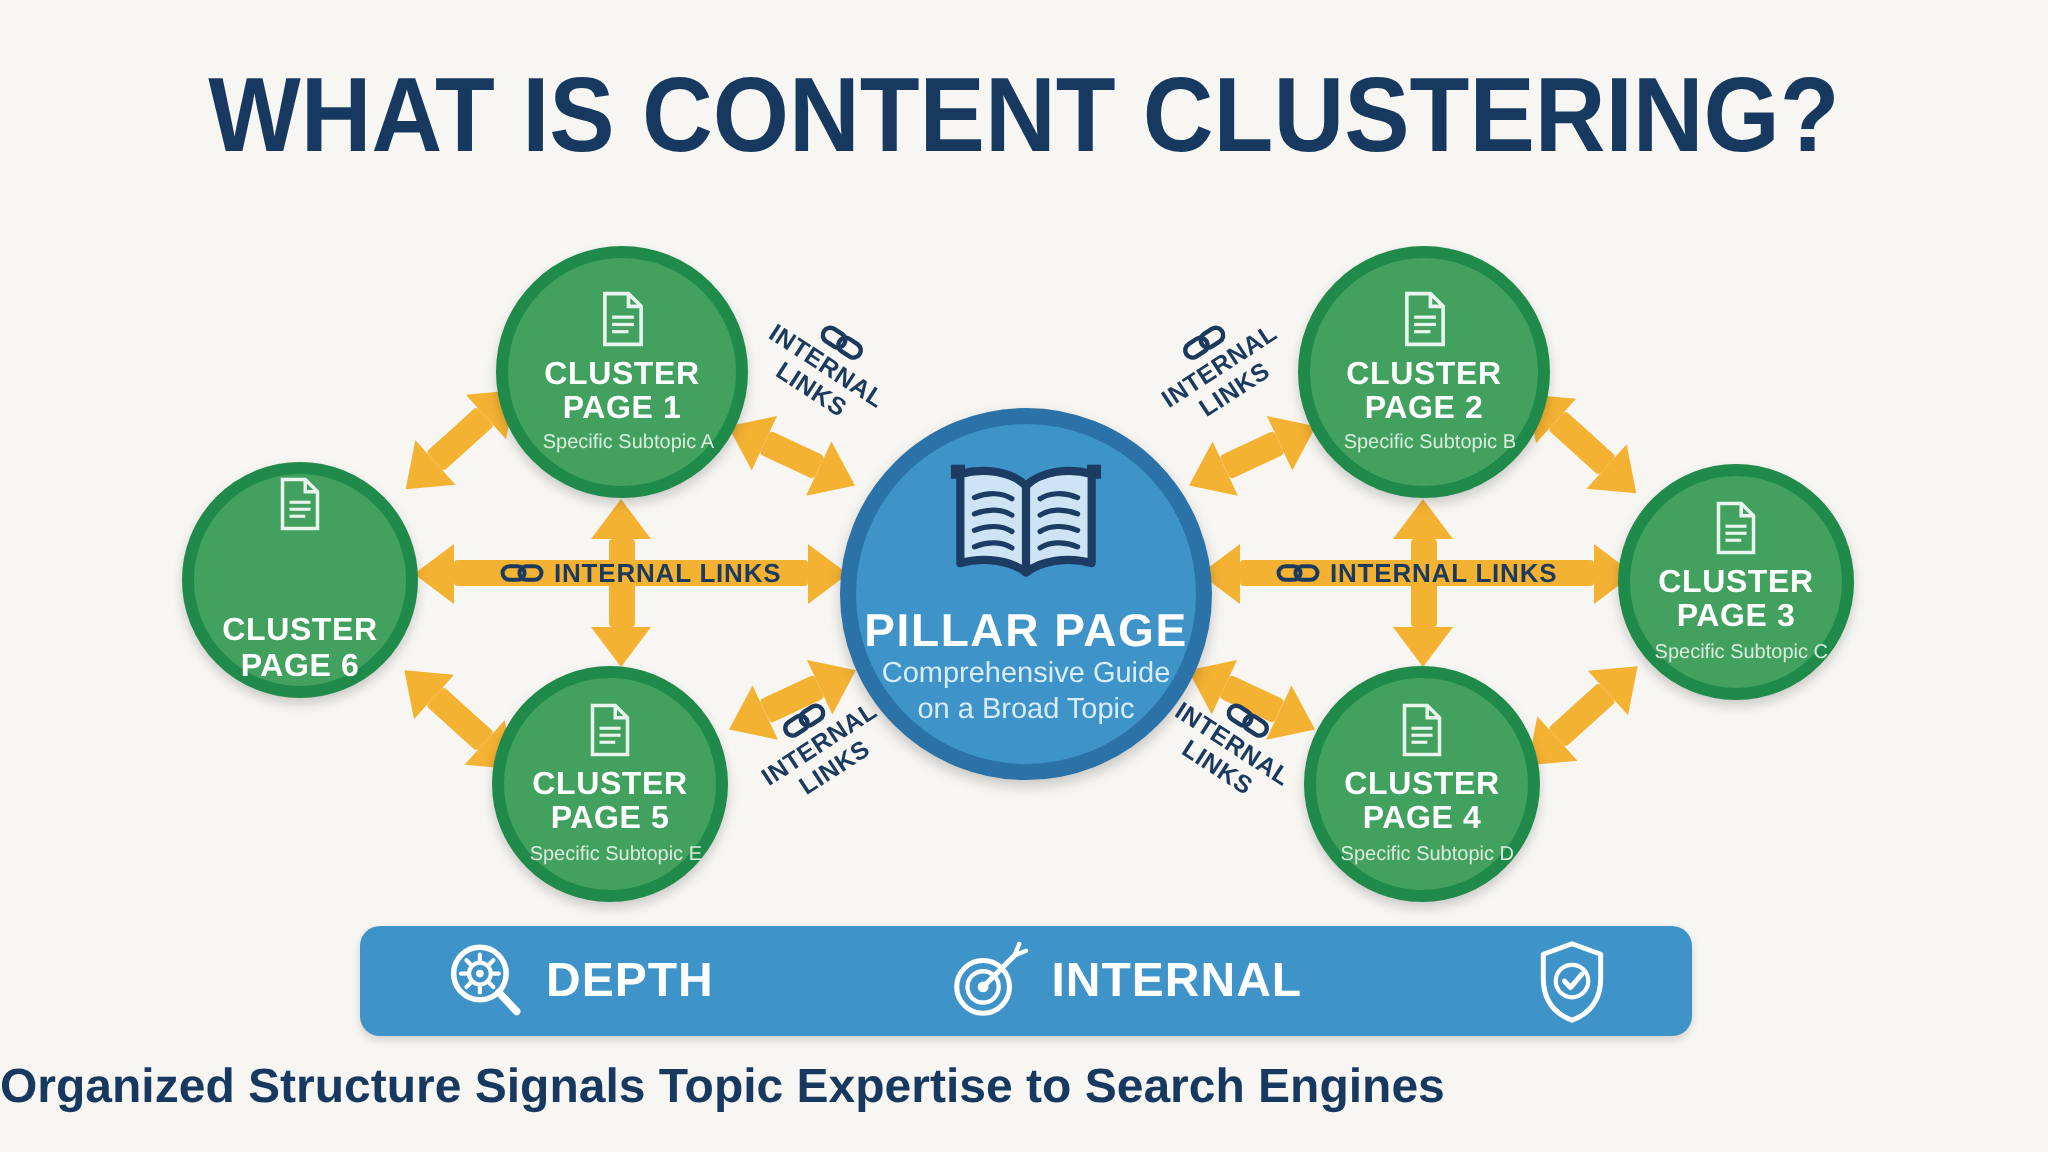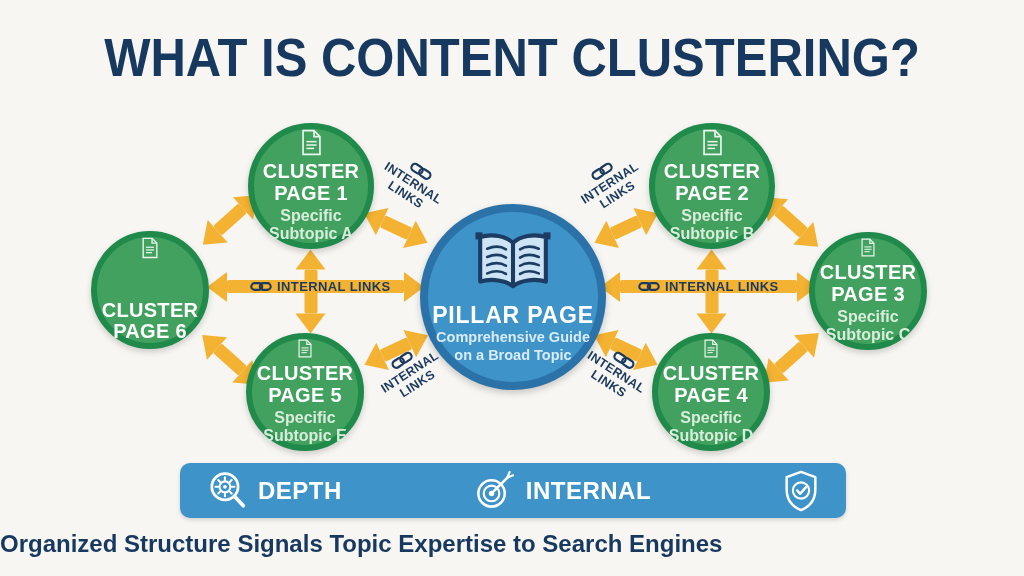--- a/index.html
+++ b/index.html
@@ -15,43 +15,43 @@
   .arrow{position:absolute;height:13px;background:#f4b233;z-index:1;border-radius:2px;}
   .arrow::before,.arrow::after{content:"";position:absolute;top:50%;width:0;height:0;
     border-top:15px solid transparent;border-bottom:15px solid transparent;transform:translateY(-50%);}
   .arrow::before{right:100%;border-right:20px solid #f4b233;}
   .arrow::after{left:100%;border-left:20px solid #f4b233;}
 
   
   .cluster{position:absolute;border-radius:50%;background:#43a15f;border:6px solid #1f8a4a;
     box-sizing:border-box;display:flex;flex-direction:column;align-items:center;justify-content:center;
     text-align:center;z-index:2;box-shadow:0 3px 6px rgba(0,0,0,.18);}
-  .cluster .c-title{color:#ffffff;font-weight:bold;font-size:20px;line-height:1.08;width:100px;
+  .cluster .c-title{color:#ffffff;font-weight:bold;font-size:16px;line-height:1.08;width:100px;
     letter-spacing:.3px;margin-top:5px;}
-  .cluster .c-sub{color:#d9eddc;font-weight:bold;font-size:16px;line-height:1.12;width:92px;margin-top:3px;}
+  .cluster .c-sub{color:#d9eddc;font-weight:normal;font-size:10px;line-height:1.12;width:92px;margin-top:3px;text-align:right;}
 
   .pillar{position:absolute;left:420px;top:204px;width:186px;height:186px;border-radius:50%;
     background:#3e93c9;border:8px solid #2a72a8;box-sizing:border-box;display:flex;flex-direction:column;
     align-items:center;justify-content:center;text-align:center;z-index:2;box-shadow:0 3px 7px rgba(0,0,0,.2);}
   .pillar .p-title{color:#ffffff;font-weight:bold;font-size:23px;letter-spacing:.8px;margin-top:4px;}
-  .pillar .p-sub{color:#d9ecf9;font-weight:bold;font-size:14.5px;line-height:1.22;width:160px;margin-top:0;}
+  .pillar .p-sub{color:#d9ecf9;font-weight:normal;font-size:14.5px;line-height:1.22;width:160px;margin-top:0;}
 
   
   .dlabel{position:absolute;display:flex;flex-direction:column;align-items:center;z-index:3;
     color:#1b3a5e;font-weight:bold;font-size:12.5px;line-height:1.12;text-align:center;letter-spacing:.3px;}
   .dlabel .txt{width:72px;}
   .dlabel svg{width:24px;height:12px;margin-bottom:1px;}
   .hlabel{position:absolute;display:flex;align-items:center;gap:5px;z-index:3;
     color:#1b3a5e;font-weight:bold;font-size:13px;white-space:nowrap;letter-spacing:.4px;}
   .hlabel svg{width:22px;height:11px;}
 
   
   .footer-bar{position:absolute;left:180px;top:463px;width:666px;height:55px;background:#3e93c9;
     border-radius:10px;display:flex;align-items:center;justify-content:space-between;
-    padding:0 25px;box-sizing:border-box;z-index:2;box-shadow:0 2px 4px rgba(0,0,0,.15);}
+    padding:0 40px;box-sizing:border-box;z-index:2;box-shadow:0 2px 4px rgba(0,0,0,.15);}
   .f-item{display:flex;align-items:center;gap:11px;}
   .f-item .f-label{color:#ffffff;font-weight:bold;font-size:24px;letter-spacing:.5px;}
   .tagline{position:absolute;top:530px;left:0;width:100%;text-align:left;
     font-size:24px;font-weight:bold;color:#17395f;z-index:2;}
 </style>
 </head>
 <body>
 
 <div class="stage">
 

